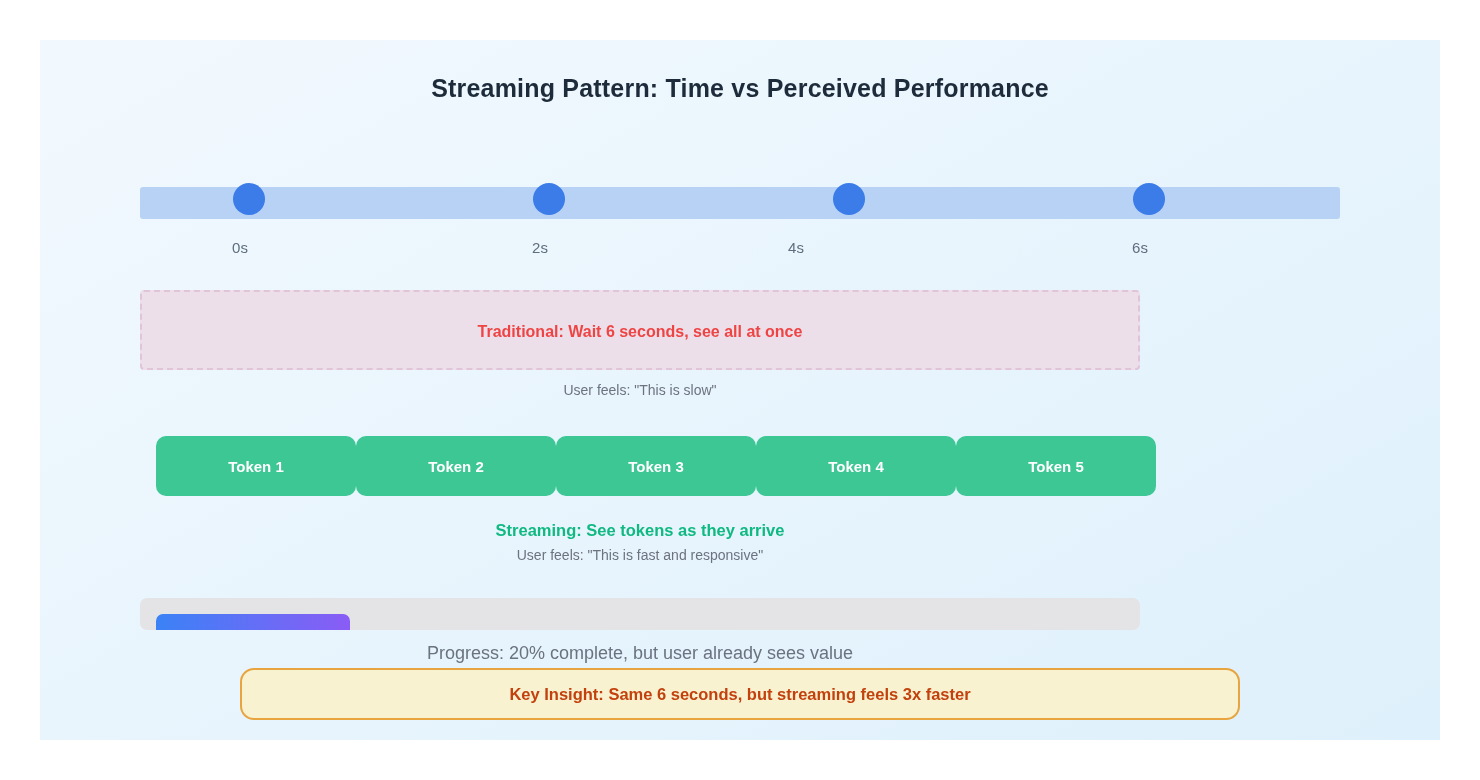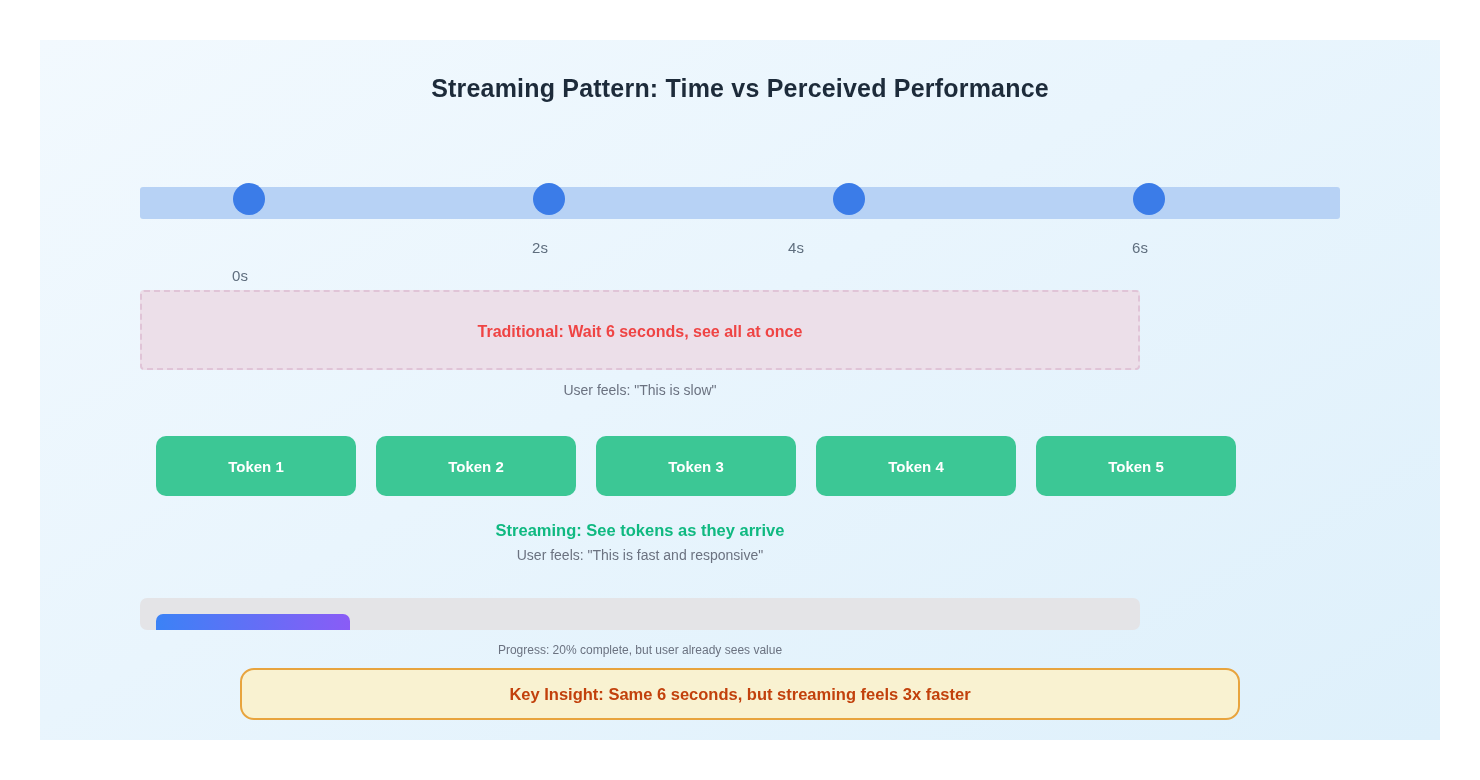--- a/index.html
+++ b/index.html
@@ -42,21 +42,21 @@
     background: #3b7ce8;
   }
   .timeline-label {
     position: absolute;
     top: 183px;
     width: 80px;
     text-align: center;
     font-size: 15px;
     color: #5f6e7e;
   }
-  .dot-0 { left: 193px; }  .lbl-0 { left: 160px; margin-top: 28px; }
+  .dot-0 { left: 193px; }  .lbl-0 { left: 160px; }
   .dot-1 { left: 493px; }  .lbl-1 { left: 460px; }
   .dot-2 { left: 793px; }  .lbl-2 { left: 716px; }
   .dot-3 { left: 1093px; } .lbl-3 { left: 1060px; }
   
   .traditional-box {
     position: absolute;
     left: 100px; top: 250px;
     width: 1000px; height: 80px;
     background: #ecdfe9;
     border: 2px dashed #e0c4d7;
@@ -72,21 +72,20 @@
   .traditional-sub {
     margin-top: 9px;
     font-size: 14px;
     color: #6b7280;
   }
   
   .token-row {
     position: absolute;
     left: 100px; top: 380px;
     display: flex;
-    gap: 20px;
     justify-content: center;
   }
   .token {
     width: 200px; height: 60px;
     background: #3cc795;
     border-radius: 10px;
     display: flex;
     align-items: center;
     justify-content: center;
     color: #ffffff;
@@ -124,21 +123,21 @@
     width: 20%;
     height: 100%;
     border-radius: 7px;
     background: linear-gradient(90deg, #3b82f6 0%, #8a5cf6 100%);
   }
   .progress-caption {
     position: absolute;
     left: 100px; top: 587px;
     width: 1000px;
     text-align: center;
-    font-size: 12px;
+    font-size: 18px;
     color: #6b7280;
   }
   
   .insight-box {
     position: absolute;
     left: 200px; top: 628px;
     width: 1000px; height: 52px;
     background: #f9f2d1;
     border: 2px solid #e8a43e;
     border-radius: 14px;

